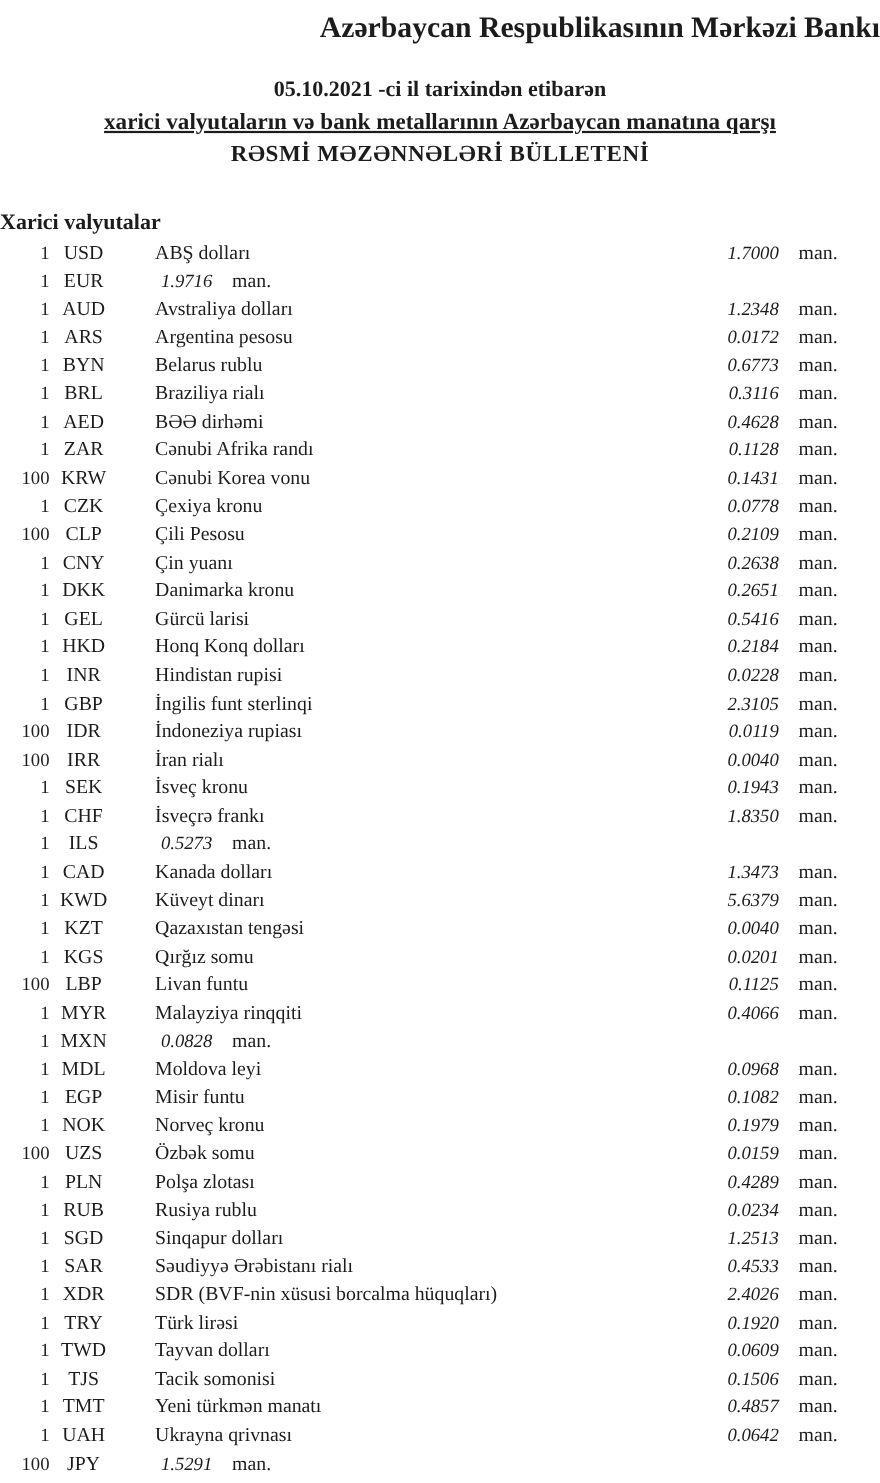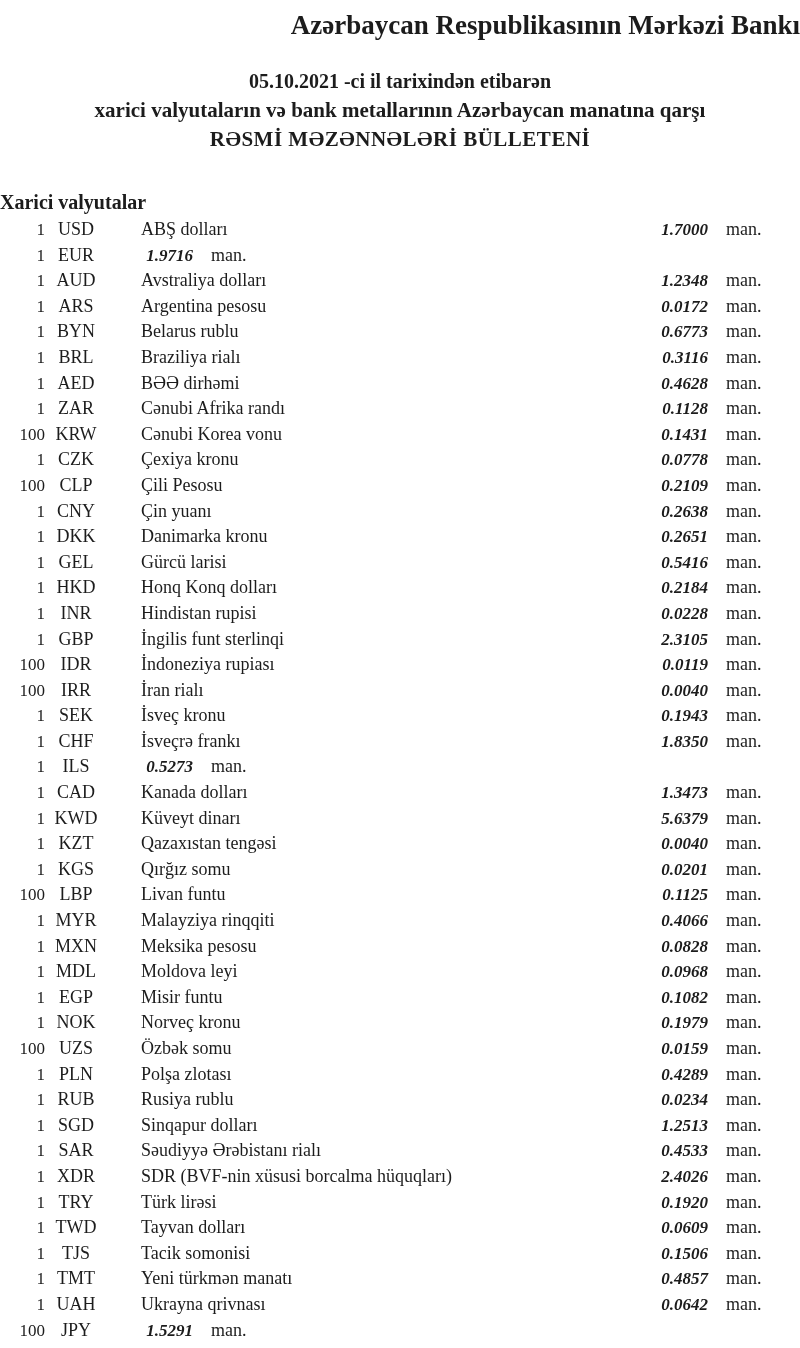--- a/index.html
+++ b/index.html
@@ -27,21 +27,21 @@
     text-align: right;
     font-size: 27px;
     font-weight: 700;
     line-height: 34px;
   }
   .h-line {
     text-align: center;
     font-weight: 700;
   }
   .h-date     { font-size: 20px; line-height: 29px; margin-top: 25px; }
-  .h-sub      { font-size: 21px; line-height: 29px; }
+  .h-sub      { font-size: 21px; line-height: 29px; text-decoration: underline; }
   .h-bulletin { font-size: 21px; line-height: 28px; letter-spacing: 0.5px; }
   
   .section-title {
     margin-top: 36px;
     margin-bottom: 4px;
     text-align: left;
     font-size: 20px;
     font-weight: 700;
     line-height: 26px;
   }
@@ -74,21 +74,21 @@
     font-size: 18px;
     white-space: nowrap;
     overflow: hidden;
     margin-left: 28px;
   }
   .col-rate {
     width: 86px;
     flex: none;
     text-align: right;
     font-size: 17px;
-    font-weight: 700;
+    font-weight: 400;
     font-style: italic;
   }
   .col-unit {
     width: 46px;
     flex: none;
     margin-left: 18px;
     font-size: 18px;
   }
 </style>
 </head>
@@ -295,21 +295,20 @@
       <div class="row">
         <span class="col-nominal">1</span>
         <span class="col-code">MYR</span>
         <span class="col-name">Malayziya rinqqiti</span>
         <span class="col-rate">0.4066</span>
         <span class="col-unit">man.</span>
       </div>
       <div class="row">
         <span class="col-nominal">1</span>
         <span class="col-code">MXN</span>
-        <span class="col-name">Meksika pesosu</span>
         <span class="col-rate">0.0828</span>
         <span class="col-unit">man.</span>
       </div>
       <div class="row">
         <span class="col-nominal">1</span>
         <span class="col-code">MDL</span>
         <span class="col-name">Moldova leyi</span>
         <span class="col-rate">0.0968</span>
         <span class="col-unit">man.</span>
       </div>

